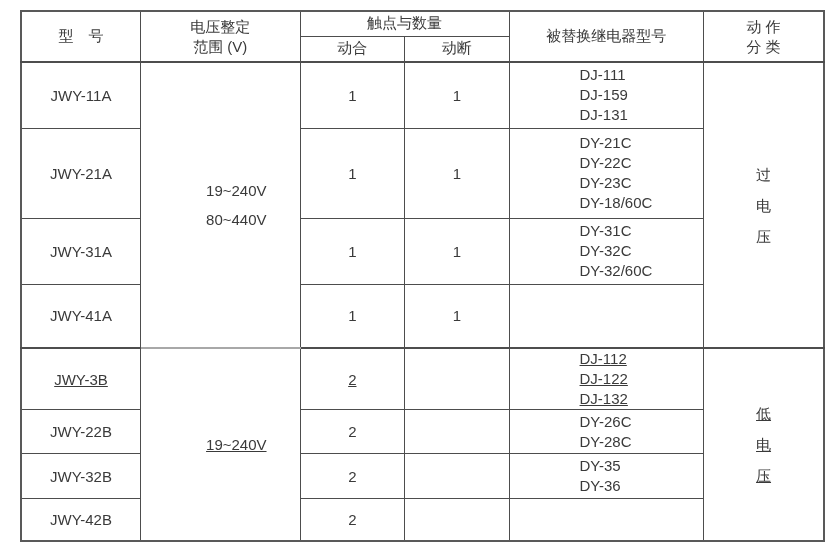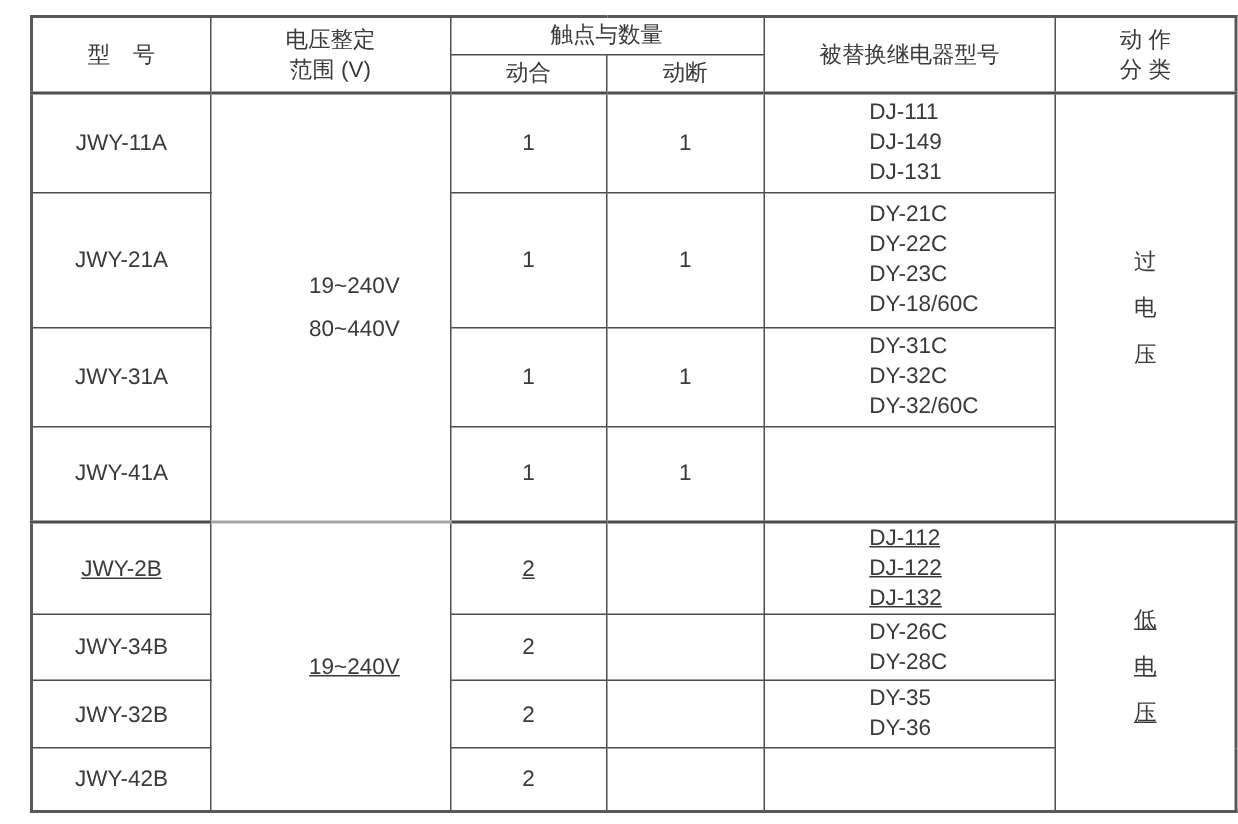--- a/index.html
+++ b/index.html
@@ -75,21 +75,21 @@
     <tr style="height:66px">
       <td>JWY-11A</td>
       <td rowspan="4" class="voltage-cell">
         <div>19~240V</div>
         <div>80~440V</div>
       </td>
       <td>1</td>
       <td>1</td>
       <td class="relay-cell">
         <div>DJ-111</div>
-        <div>DJ-149</div>
+        <div>DJ-159</div>
         <div>DJ-131</div>
       </td>
       <td rowspan="4" class="action-cell">
         <div>过</div>
         <div>电</div>
         <div>压</div>
       </td>
     </tr>
     <tr style="height:90px">
       <td>JWY-21A</td>
@@ -113,39 +113,39 @@
       </td>
     </tr>
     <tr style="height:64px">
       <td>JWY-41A</td>
       <td>1</td>
       <td>1</td>
       <td class="relay-cell"></td>
     </tr>
 
     <tr class="sec-start" style="height:57px">
-      <td>JWY-2B</td>
+      <td>JWY-3B</td>
       <td rowspan="4" class="voltage-cell divider-light">
         <div>19~240V</div>
       </td>
       <td>2</td>
       <td></td>
       <td class="relay-cell">
         <div>DJ-112</div>
         <div>DJ-122</div>
         <div>DJ-132</div>
       </td>
       <td rowspan="4" class="action-cell">
         <div>低</div>
         <div>电</div>
         <div>压</div>
       </td>
     </tr>
     <tr style="height:44px">
-      <td>JWY-34B</td>
+      <td>JWY-22B</td>
       <td>2</td>
       <td></td>
       <td class="relay-cell">
         <div>DY-26C</div>
         <div>DY-28C</div>
       </td>
     </tr>
     <tr style="height:45px">
       <td>JWY-32B</td>
       <td>2</td>

